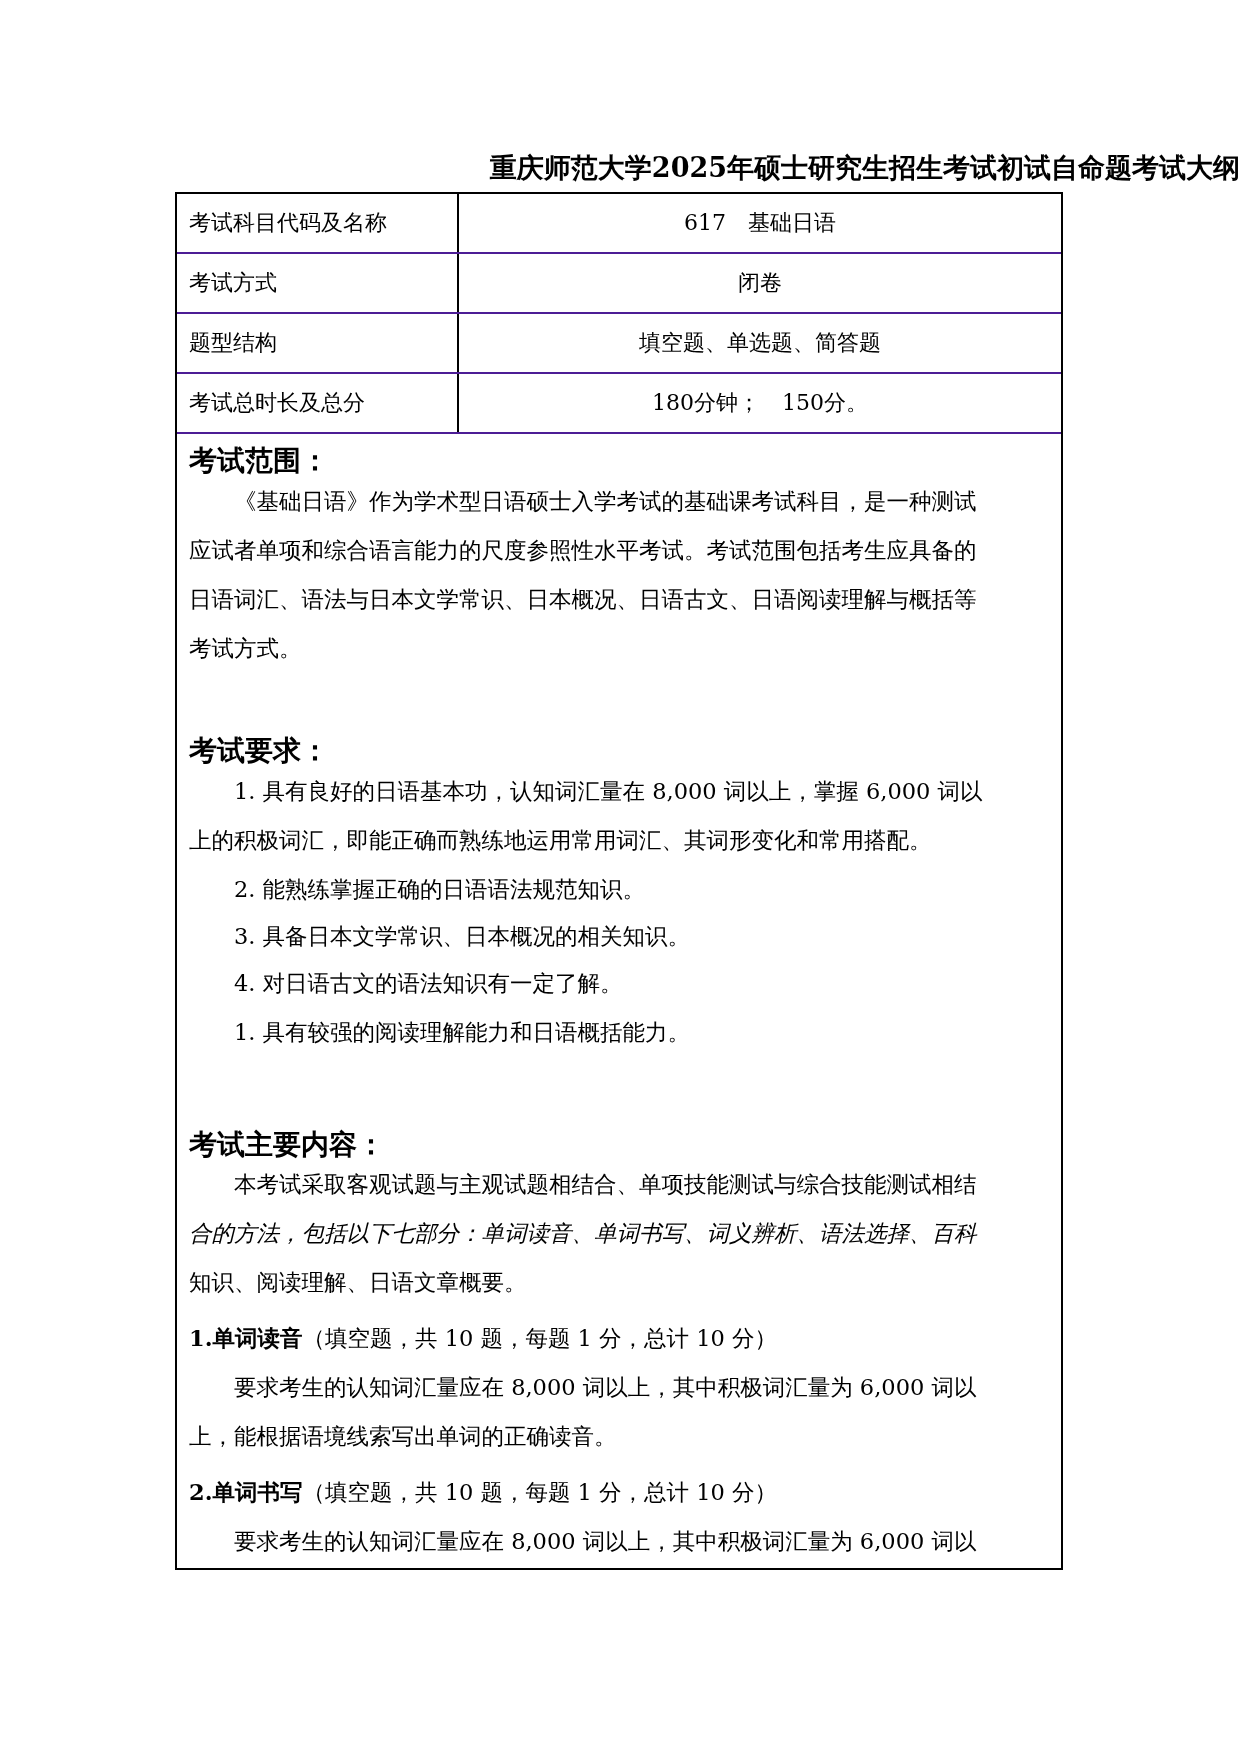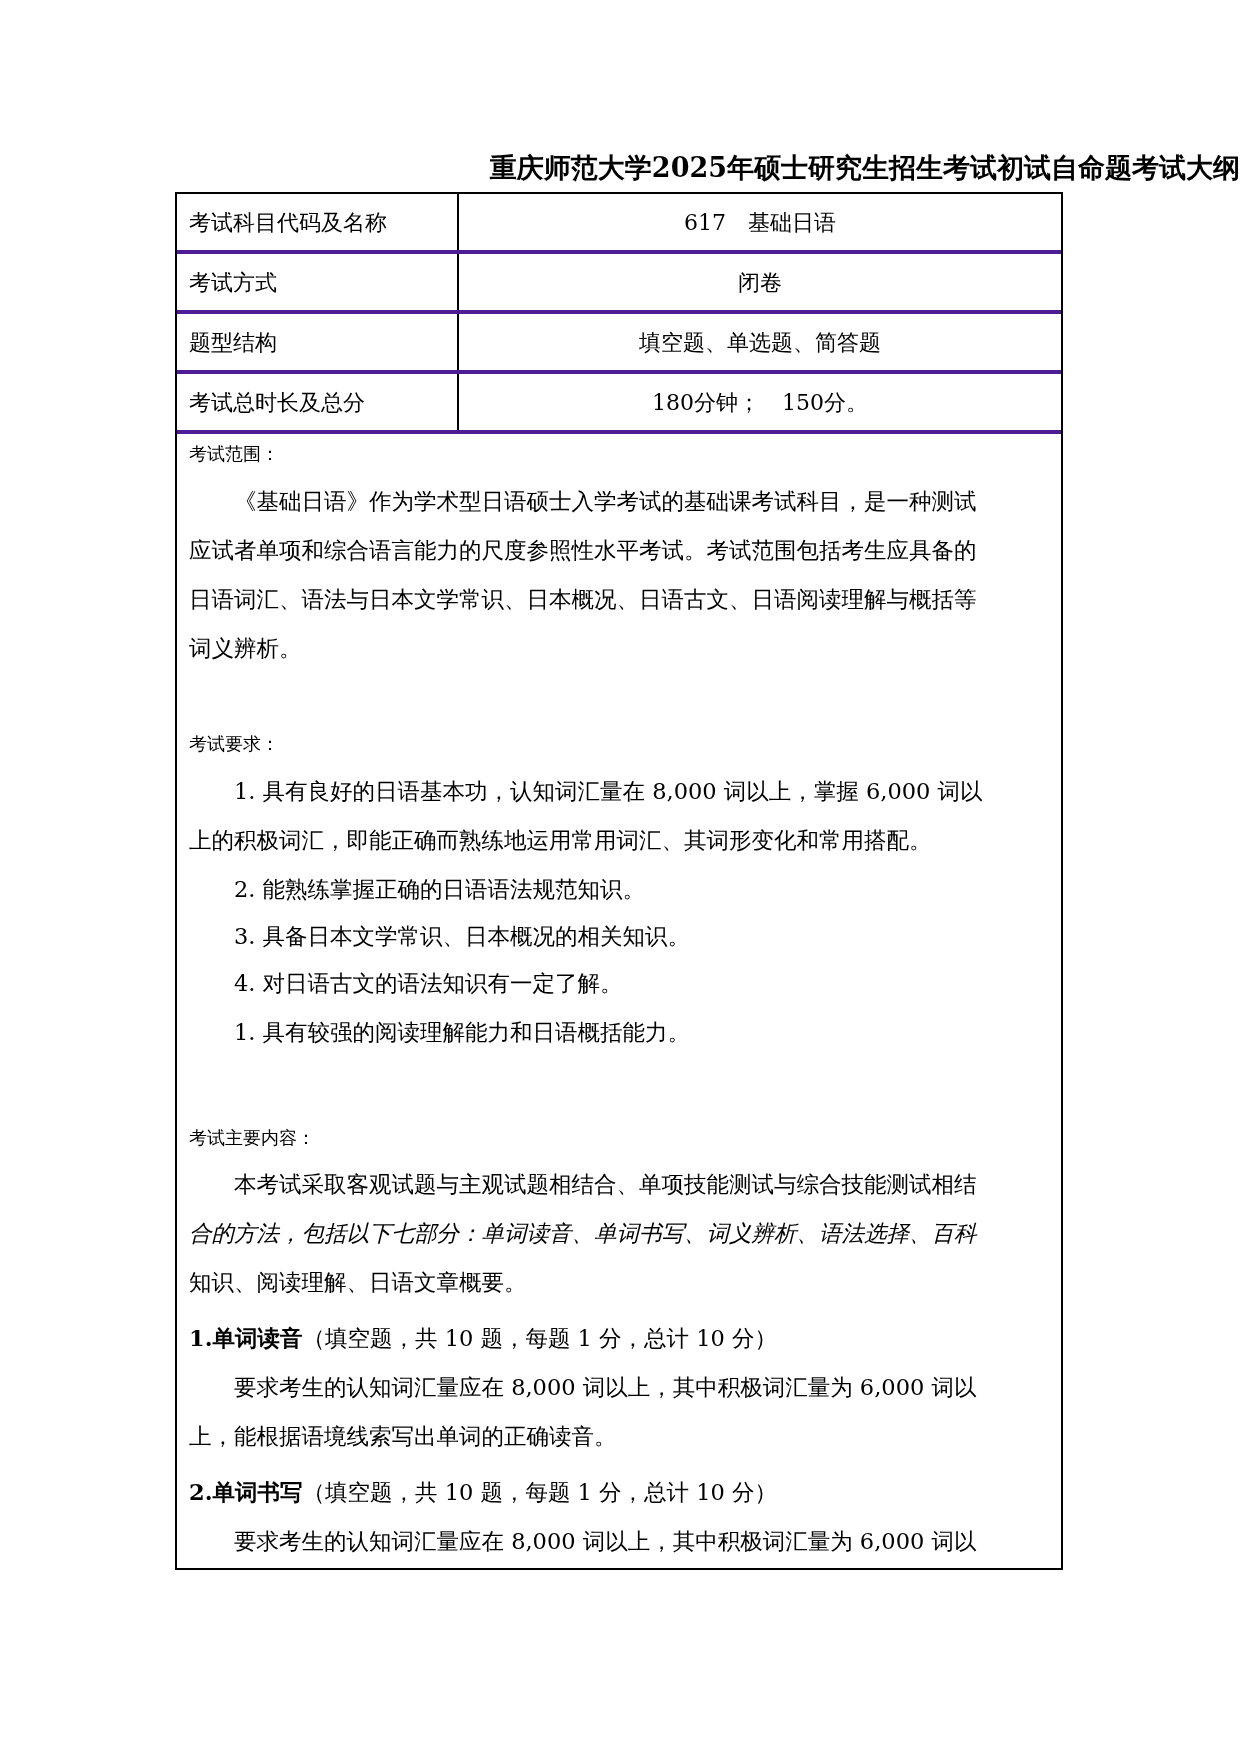--- a/index.html
+++ b/index.html
@@ -12,38 +12,38 @@
     position: absolute; left: 0; top: 150px; width: 1240px;
     text-align: right; font-weight: bold; font-size: 27px; letter-spacing: 0px;
     font-family: "DejaVu Serif", serif;
   }
   .frame {
     position: absolute; left: 175px; top: 192px; width: 888px; height: 1378px;
     border: 2px solid #000; box-sizing: border-box;
   }
   .row {
     position: absolute; left: 0; width: 884px; height: 60px;
-    border-bottom: 4px solid #4c1d95; box-sizing: border-box;
+    border-bottom: 2px solid #4c1d95; box-sizing: border-box;
   }
   .row .label {
     position: absolute; left: 12px; top: 0; height: 58px; line-height: 58px;
     font-size: 22px;
   }
   .row .value {
     position: absolute; left: 282px; width: 602px; top: 0; height: 48px; line-height: 58px;
     font-size: 22px; text-align: center;
   }
   .vline {
     position: absolute; left: 280px; top: 0; width: 2px; height: 238px; background: #000;
   }
   .body {
     position: absolute; left: 12px; top: 240px; width: 862px;
     font-size: 22.5px;
   }
-  .h { font-weight: normal; position: absolute; left: 0; font-size: 18px; }
+  .h { font-weight: bold; position: absolute; left: 0; font-size: 28px; }
   .p { position: absolute; left: 0; width: 862px; line-height: 49px; text-align: justify; }
 </style>
 </head>
 <body>
 
 <div class="title">重庆师范大学2025年硕士研究生招生考试初试自命题考试大纲</div>
 
 <div class="frame">
   <div class="vline"></div>
 
@@ -63,21 +63,21 @@
     <div class="label">考试总时长及总分</div>
     <div class="value">180分钟；　150分。</div>
   </div>
 
   <div class="body">
 
     <div class="h" style="top:8px;">考试范围：</div>
     <div class="p" style="top:43px; left:45px; width:auto; white-space:nowrap;">《基础日语》作为学术型日语硕士入学考试的基础课考试科目，是一种测试</div>
     <div class="p" style="top:92px; white-space:nowrap;">应试者单项和综合语言能力的尺度参照性水平考试。考试范围包括考生应具备的</div>
     <div class="p" style="top:141px; white-space:nowrap;">日语词汇、语法与日本文学常识、日本概况、日语古文、日语阅读理解与概括等</div>
-    <div class="p" style="top:190px; white-space:nowrap;">词义辨析。</div>
+    <div class="p" style="top:190px; white-space:nowrap;">考试方式。</div>
 
     <div class="h" style="top:298px;text-align:center;">考试要求：</div>
     <div class="p" style="top:333px; left:45px; width:auto; white-space:nowrap;">1.  具有良好的日语基本功，认知词汇量在 8,000 词以上，掌握 6,000  词以</div>
     <div class="p" style="top:382px; white-space:nowrap;">上的积极词汇，即能正确而熟练地运用常用词汇、其词形变化和常用搭配。</div>
     <div class="p" style="top:431px; left:45px; width:auto; white-space:nowrap;">2.  能熟练掌握正确的日语语法规范知识。</div>
     <div class="p" style="top:478px; left:45px; width:auto; white-space:nowrap;">3.  具备日本文学常识、日本概况的相关知识。</div>
     <div class="p" style="top:525px; left:45px; width:auto; white-space:nowrap;">4.  对日语古文的语法知识有一定了解。</div>
     <div class="p" style="top:574px; left:45px; width:auto; white-space:nowrap;">1.  具有较强的阅读理解能力和日语概括能力。</div>
 
     <div class="h" style="top:692px;">考试主要内容：</div>

